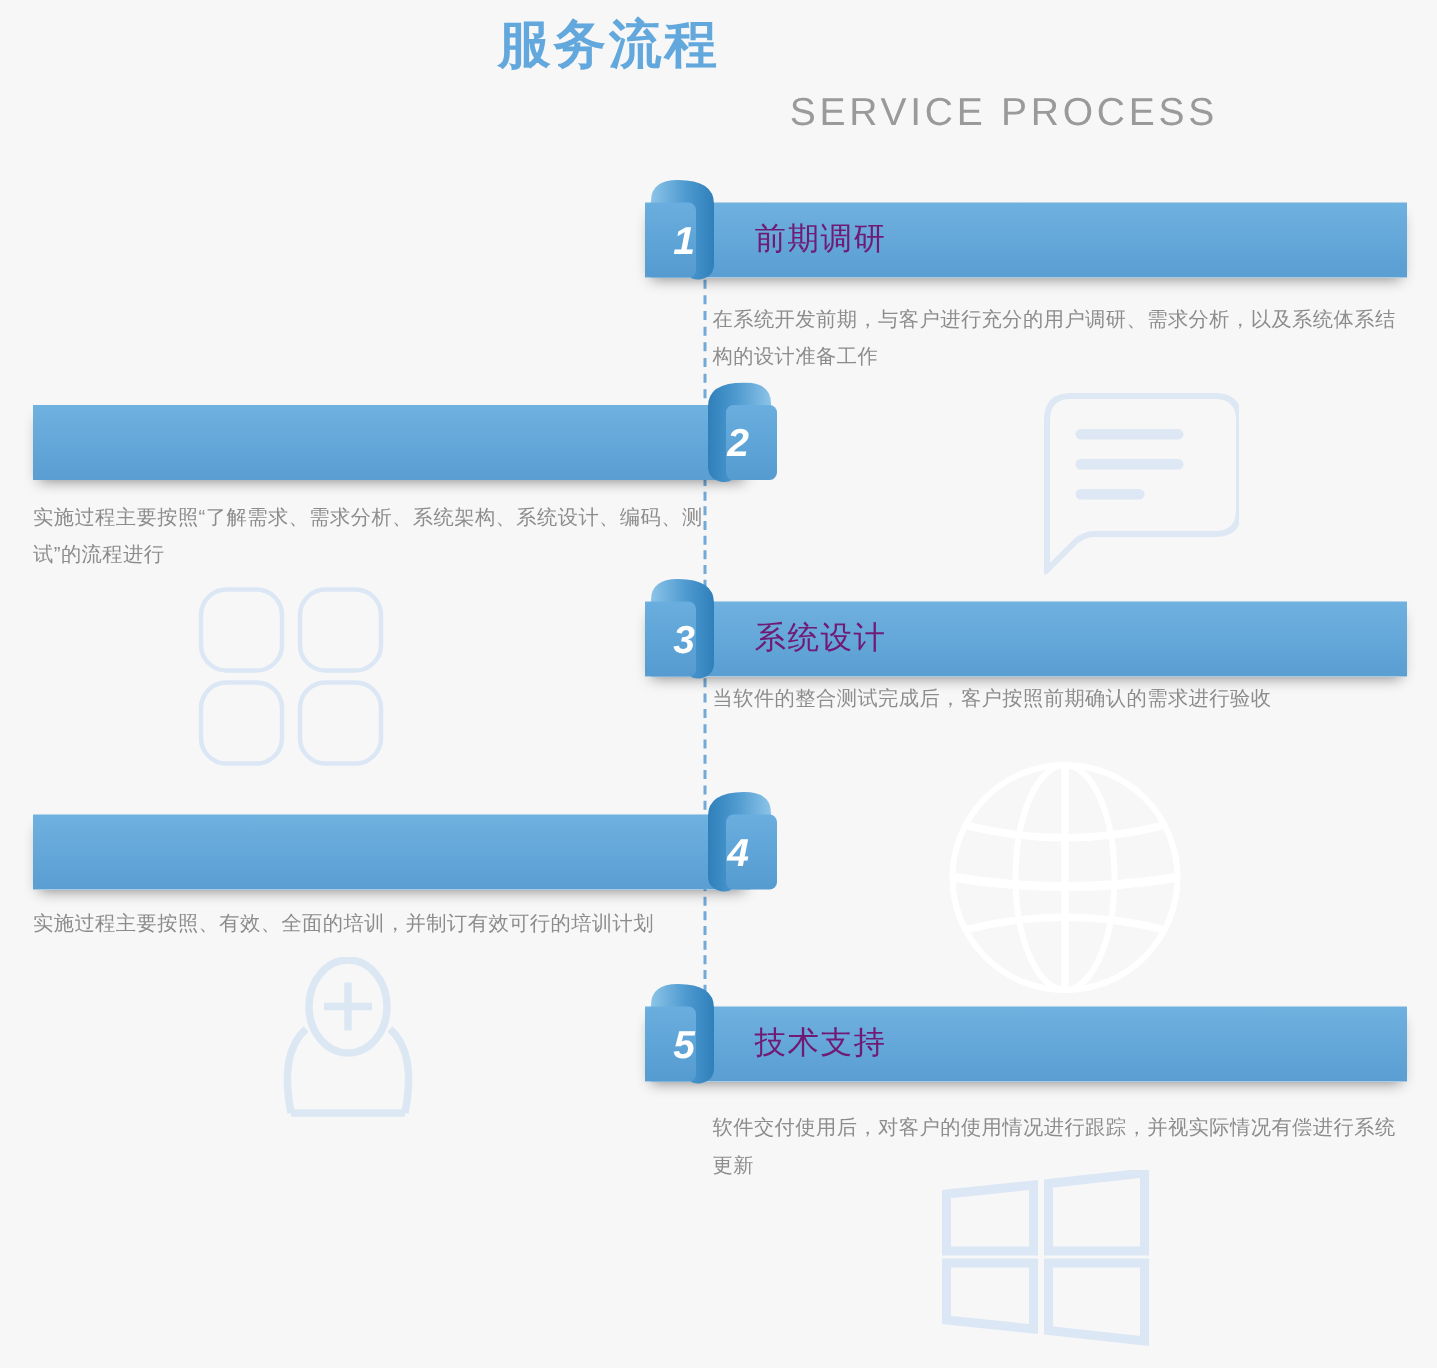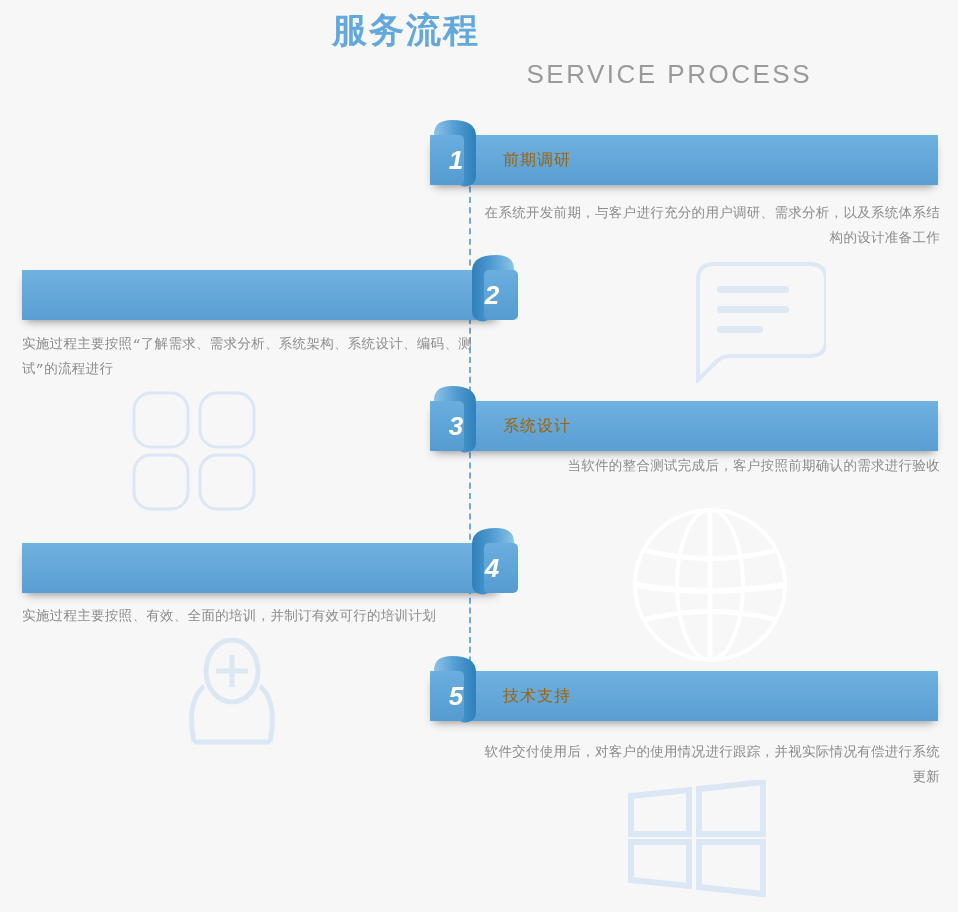--- a/index.html
+++ b/index.html
@@ -79,22 +79,22 @@
     height: 50px;
     background: linear-gradient(to bottom, #6fb2e0 0%, #63a6d8 55%, #5a9ed2 100%);
     box-shadow: 0 5px 9px -4px rgba(0,0,0,0.45);
     z-index: 2;
   }
   .bar-title {
     position: absolute;
     top: 0;
     height: 50px;
     line-height: 50px;
-    font-size: 16px;
-    color: #a16207;
+    font-size: 21px;
+    color: #701a75;
     letter-spacing: 1px;
     z-index: 4;
     white-space: nowrap;
   }
 
   
   .tab {
     position: absolute;
     top: -15px;
     width: 52px;
@@ -124,21 +124,21 @@
     color: #8c8c8c;
     letter-spacing: 0.3px;
     z-index: 3;
   }
 
   
   .step.right .bar      { left: 430px; width: 508px; }
   .step.right .tab      { left: 430px; }
   .step.right .num      { left: 430px; }
   .step.right .bar-title{ left: 503px; }
-  .step.right .desc     { left: 475px; width: 465px; text-align: right; }
+  .step.right .desc     { left: 475px; width: 465px; text-align: left; }
 
   
   .step.left .bar       { left: 22px;  width: 478px; }
   .step.left .tab       { left: 466px; }
   .step.left .num       { left: 466px; }
   .step.left .desc      { left: 22px;  width: 452px; text-align: left; }
 </style>
 </head>
 <body>
 
@@ -244,21 +244,21 @@
               <stop offset="100%" stop-color="#569bd0"></stop>
             </linearGradient>
           </defs>
           <path d="M22 0 Q46 0 46 16 L46 56 Q46 64 38 66 Q30 68 26 60 Q22 52 14 56 L4 62 L4 14 Q4 0 22 0 Z" fill="url(#tabg2)"></path>
           <rect x="0" y="15" width="34" height="50" rx="5" fill="url(#boxg2)"></rect>
         </svg>
       </div>
       <div class="num">2</div>
 
     </div>
-    <div class="desc" style="top:62px;font-family:Liberation Mono, monospace;">实施过程主要按照“了解需求、需求分析、系统架构、系统设计、编码、测试”的流程进行</div>
+    <div class="desc" style="top:62px;">实施过程主要按照“了解需求、需求分析、系统架构、系统设计、编码、测试”的流程进行</div>
   </div>
 
   <div class="step right" style="top:401px;">
     <div class="bar-wrap">
       <div class="bar"></div>
       <div class="tab">
         <svg width="52" height="78" viewBox="0 0 52 78">
           <defs>
             <linearGradient id="tabg3" x1="0" y1="0" x2="1" y2="0">
               <stop offset="0%" stop-color="#8cc4e8"></stop>

